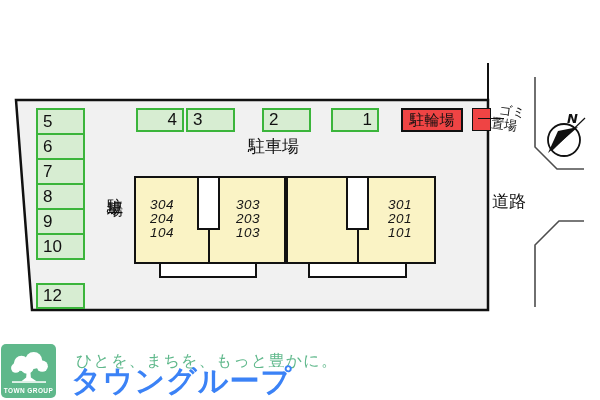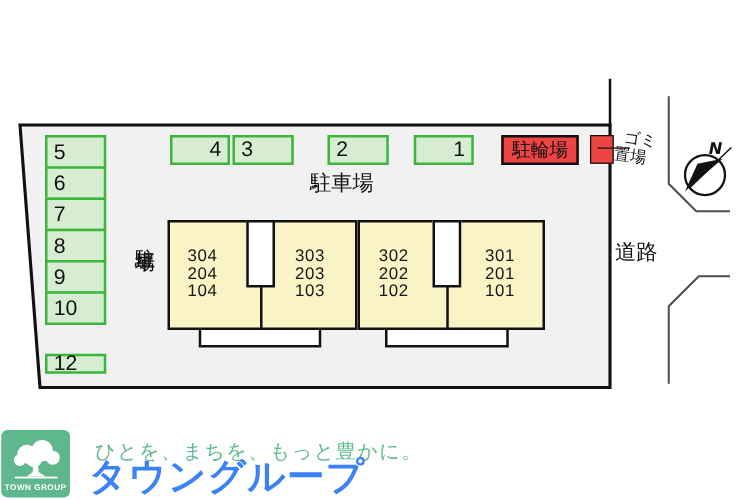--- a/index.html
+++ b/index.html
@@ -17,21 +17,21 @@
 
   
   .wbox{position:absolute;box-sizing:border-box;background:#ef4444;border:2px solid #111;z-index:2;}
 
   
   .bhalf{position:absolute;box-sizing:border-box;background:#faf3c5;border:2px solid #111;z-index:2;}
   .stair{position:absolute;box-sizing:border-box;background:#fff;border:2px solid #111;z-index:3;}
   .divline{position:absolute;width:2px;background:#111;z-index:3;}
   .step{position:absolute;box-sizing:border-box;background:#fff;border:2px solid #111;z-index:1;}
   .units{position:absolute;z-index:4;font-size:13.5px;line-height:13.8px;letter-spacing:0.5px;
-         color:#161616;font-weight:500;}
+         color:#161616;font-weight:500;font-style:italic;}
   .units span{display:block;}
 
   .jp-label{position:absolute;z-index:3;font-weight:500;margin-left:16px;}
   .vert{writing-mode:vertical-rl;text-orientation:upright;letter-spacing:2px;}
 
   .leader{position:absolute;height:0;border-top:1.5px solid #111;z-index:3;}
   .garbage-text{position:absolute;z-index:3;font-size:13px;line-height:14px;transform:rotate(8deg);}
 
   
   .logo-box{position:absolute;left:1px;top:344px;width:55px;height:54px;background:#5fb88b;
@@ -72,21 +72,21 @@
     </div>
   <div class="pcell left-col" style="top:183px">
       <span class="num">8</span>
     </div>
   <div class="pcell left-col" style="top:208px">
       <span class="num">9</span>
     </div>
   <div class="pcell left-col" style="top:233px">
       <span class="num">10</span>
     </div>
-  <div class="pcell left-col" style="top:283px;height:16px">
+  <div class="pcell left-col" style="top:283px;height:26px">
       <span class="num">12</span>
     </div>
 
   <div class="pcell top-row align-right" style="left:136px;width:48px">
       <span class="num">4</span>
     </div>
   <div class="pcell top-row" style="left:186px;width:49px">
       <span class="num">3</span>
     </div>
   <div class="pcell top-row" style="left:262px;width:49px">
@@ -126,25 +126,20 @@
   <div class="units" style="left:150px;top:198px">
     <span>304</span>
     <span>204</span>
     <span>104</span>
   </div>
   <div class="units" style="left:236px;top:198px">
     <span>303</span>
     <span>203</span>
     <span>103</span>
   </div>
-  <div class="units" style="left:303px;top:198px">
-    <span>302</span>
-    <span>202</span>
-    <span>102</span>
-  </div>
   <div class="units" style="left:388px;top:198px">
     <span>301</span>
     <span>201</span>
     <span>101</span>
   </div>
 
   <div class="logo-box">
     <svg width="42" height="34" viewBox="0 0 44 36" style="margin-bottom:1px">
       <g fill="#ffffff">
         <circle cx="14" cy="12" r="8"></circle>

